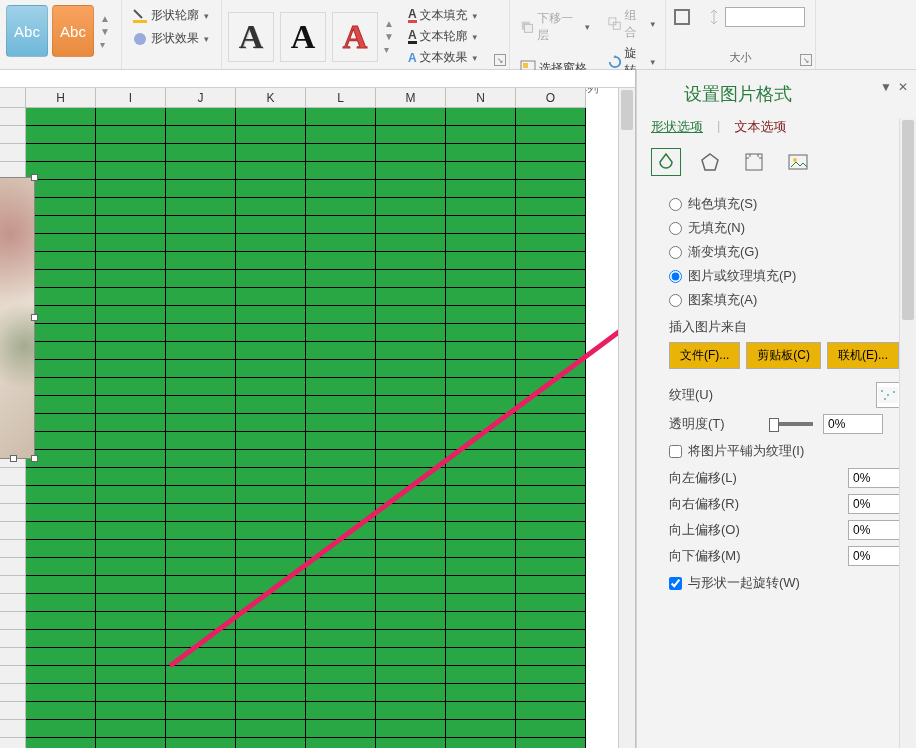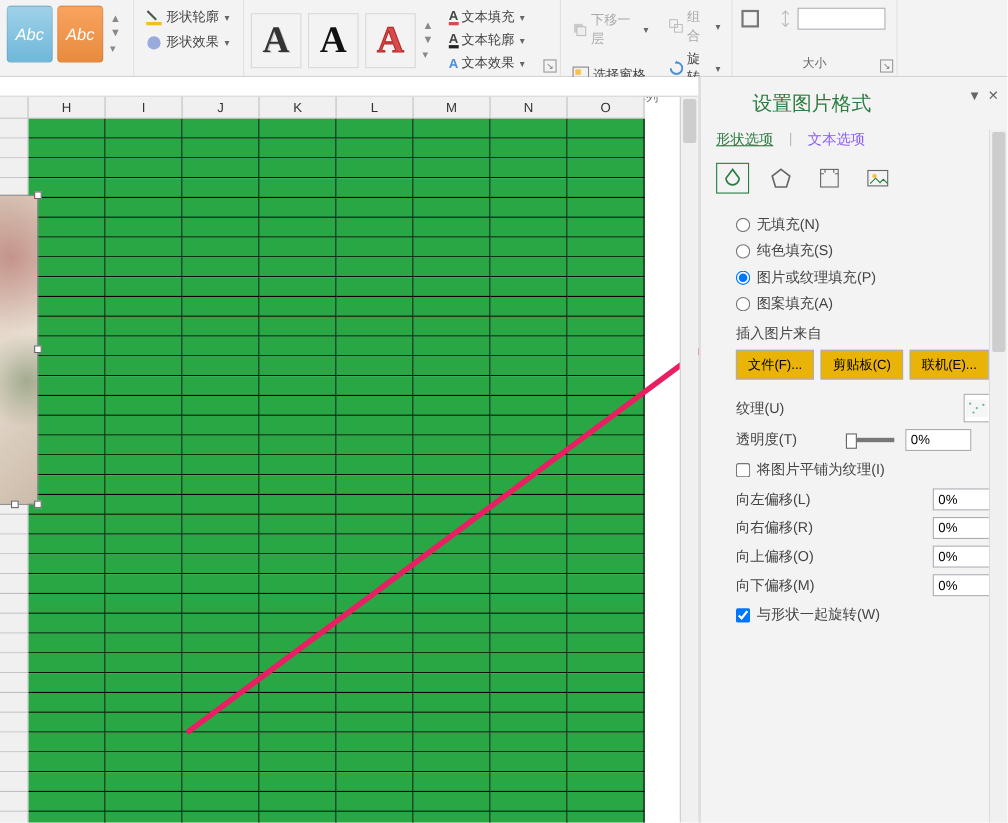--- a/index.html
+++ b/index.html
@@ -5,21 +5,21 @@
 * { box-sizing: border-box; margin: 0; padding: 0; font-family: "Microsoft YaHei", "SimSun", sans-serif; }
 html, body { width: 916px; height: 748px; overflow: hidden; background: #fff; }
 
 
 .ribbon { height: 70px; background: #f3f3f3; border-bottom: 1px solid #d4d4d4; display: flex; position: relative; }
 .ribbon-group { border-right: 1px solid #e1e1e1; display: flex; flex-direction: column; justify-content: space-between; padding: 3px 6px 2px 6px; }
 .ribbon-group-label { font-size: 11px; color: #666; text-align: center; padding-bottom: 2px; }
 .ribbon-row { display: flex; align-items: center; gap: 4px; }
 .ribbon-body { display: flex; flex-direction: column; gap: 2px; flex: 1; justify-content: flex-start; padding-top: 2px; }
 
-.abc-btn { width: 42px; height: 52px; border-radius: 4px; display: flex; align-items: center; justify-content: center; color: #fff; font-size: 15px; font-style: italic; border: 1px solid rgba(0,0,0,0.1); }
+.abc-btn { width: 42px; height: 52px; border-radius: 4px; display: flex; align-items: center; justify-content: center; color: #fff; font-size: 15px; border: 1px solid rgba(0,0,0,0.1); }
 .abc-blue { background: linear-gradient(#9fd1e8,#6fb8d9); }
 .abc-orange { background: linear-gradient(#f8a35f,#e88b3e); }
 
 .tiny-btn { display: flex; align-items: center; gap: 3px; font-size: 12px; color: #444; padding: 2px 4px; cursor: pointer; }
 .dd { font-size: 9px; color: #666; margin-left: 2px; }
 
 .A-style { width: 46px; height: 50px; border: 1px solid #d9d9d9; display: flex; align-items: center; justify-content: center; font-family: Georgia, serif; font-size: 34px; font-weight: bold; }
 .A1 { color: #333; text-shadow: 1px 1px 0 #ccc; }
 .A2 { color: #111; }
 .A3 { color: #d94a4a; -webkit-text-stroke: 1px #b52a2a; }
@@ -50,21 +50,21 @@
 
 .arrow-annot { position:absolute; pointer-events:none; }
 
 
 .pane { flex: 1; background: #f3f3f3; border-left: 1px solid #d4d4d4; padding: 12px 8px 8px 14px; position: relative; font-size: 13px; color: #444; overflow: hidden; }
 .pane-title { color: #2a7c3f; font-size: 18px; margin-bottom: 12px; margin-left: 33px; }
 .pane-close { position: absolute; top: 10px; right: 8px; display:flex; gap:6px; }
 .pane-close span { cursor:pointer; color:#666; font-size:12px; }
 
 .tabs { display:flex; gap:14px; margin-bottom: 12px; font-size: 13px; }
-.tabs .tab { cursor:pointer; color:#8b5cf6; }
+.tabs .tab { cursor:pointer; color:#7f1d1d; }
 .tabs .tab.active { color:#2a7c3f; text-decoration: underline; }
 .tabs .sep { color:#bbb; }
 
 .cat-icons { display:flex; gap:14px; margin-bottom: 16px; }
 .cat-icon { width:30px; height:28px; border:1px solid transparent; display:flex; align-items:center; justify-content:center; cursor:pointer; }
 .cat-icon.active { border:1px solid #2a7c3f; }
 
 .section { margin-bottom: 8px; }
 .section-head { color:#2a7c3f; font-size:13px; cursor:pointer; padding: 4px 0; }
 .section-head::before { content:"◢ "; font-size:10px; color:#666; }
@@ -701,25 +701,29 @@
             <circle cx="8" cy="9" r="2" fill="#f5c242"></circle>
             <path d="M4 16 L9 11 L13 15 L16 12 L20 16" fill="none" stroke="#2a7c3f"></path>
           </svg>
       </div>
     </div>
 
     <div class="section">
 
       <label class="radio-row">
           <input type="radio" name="fill" style="">
+          <span>纯色填充(S)</span>
+        </label>
+      <label class="radio-row">
+          <input type="radio" name="fill" style="">
           <span>无填充(N)</span>
         </label>
       <label class="radio-row">
           <input type="radio" name="fill" style="">
-          <span>纯色填充(S)</span>
+          <span>渐变填充(G)</span>
         </label>
       <label class="radio-row">
           <input type="radio" name="fill" checked="" style="">
           <span>图片或纹理填充(P)</span>
         </label>
       <label class="radio-row">
           <input type="radio" name="fill" style="">
           <span>图案填充(A)</span>
         </label>
 

